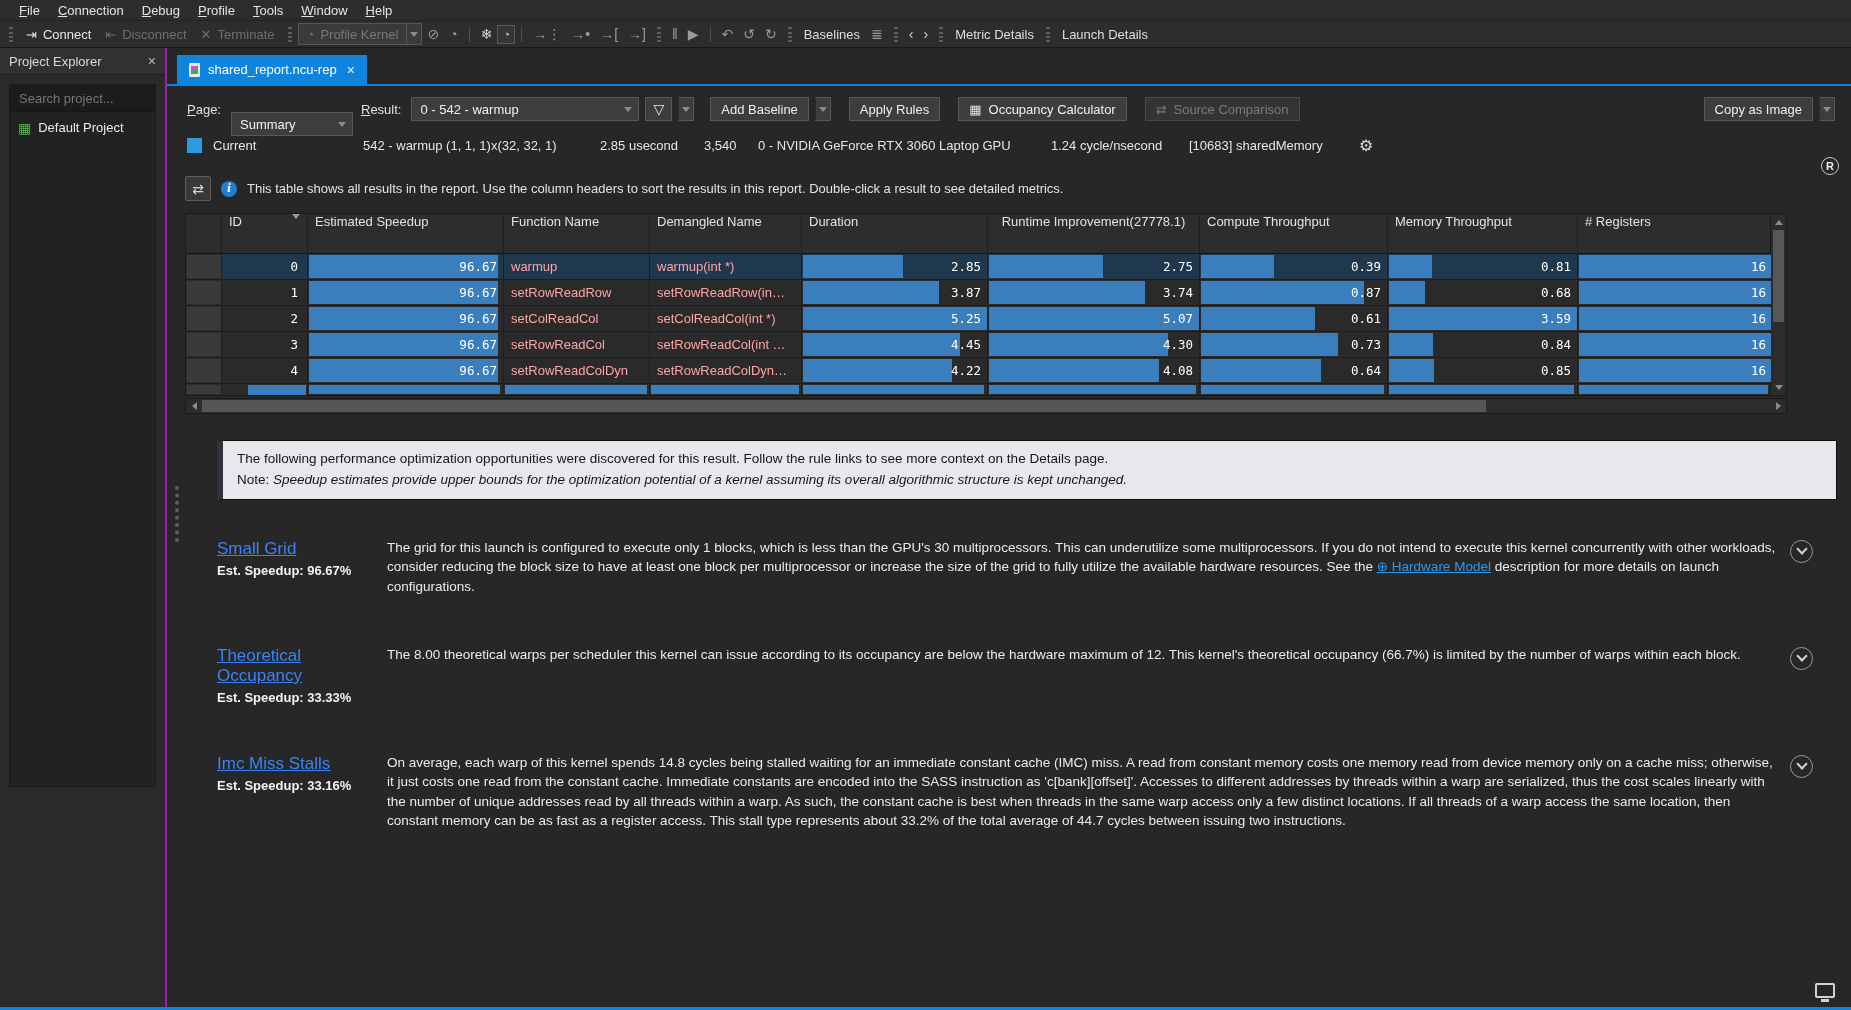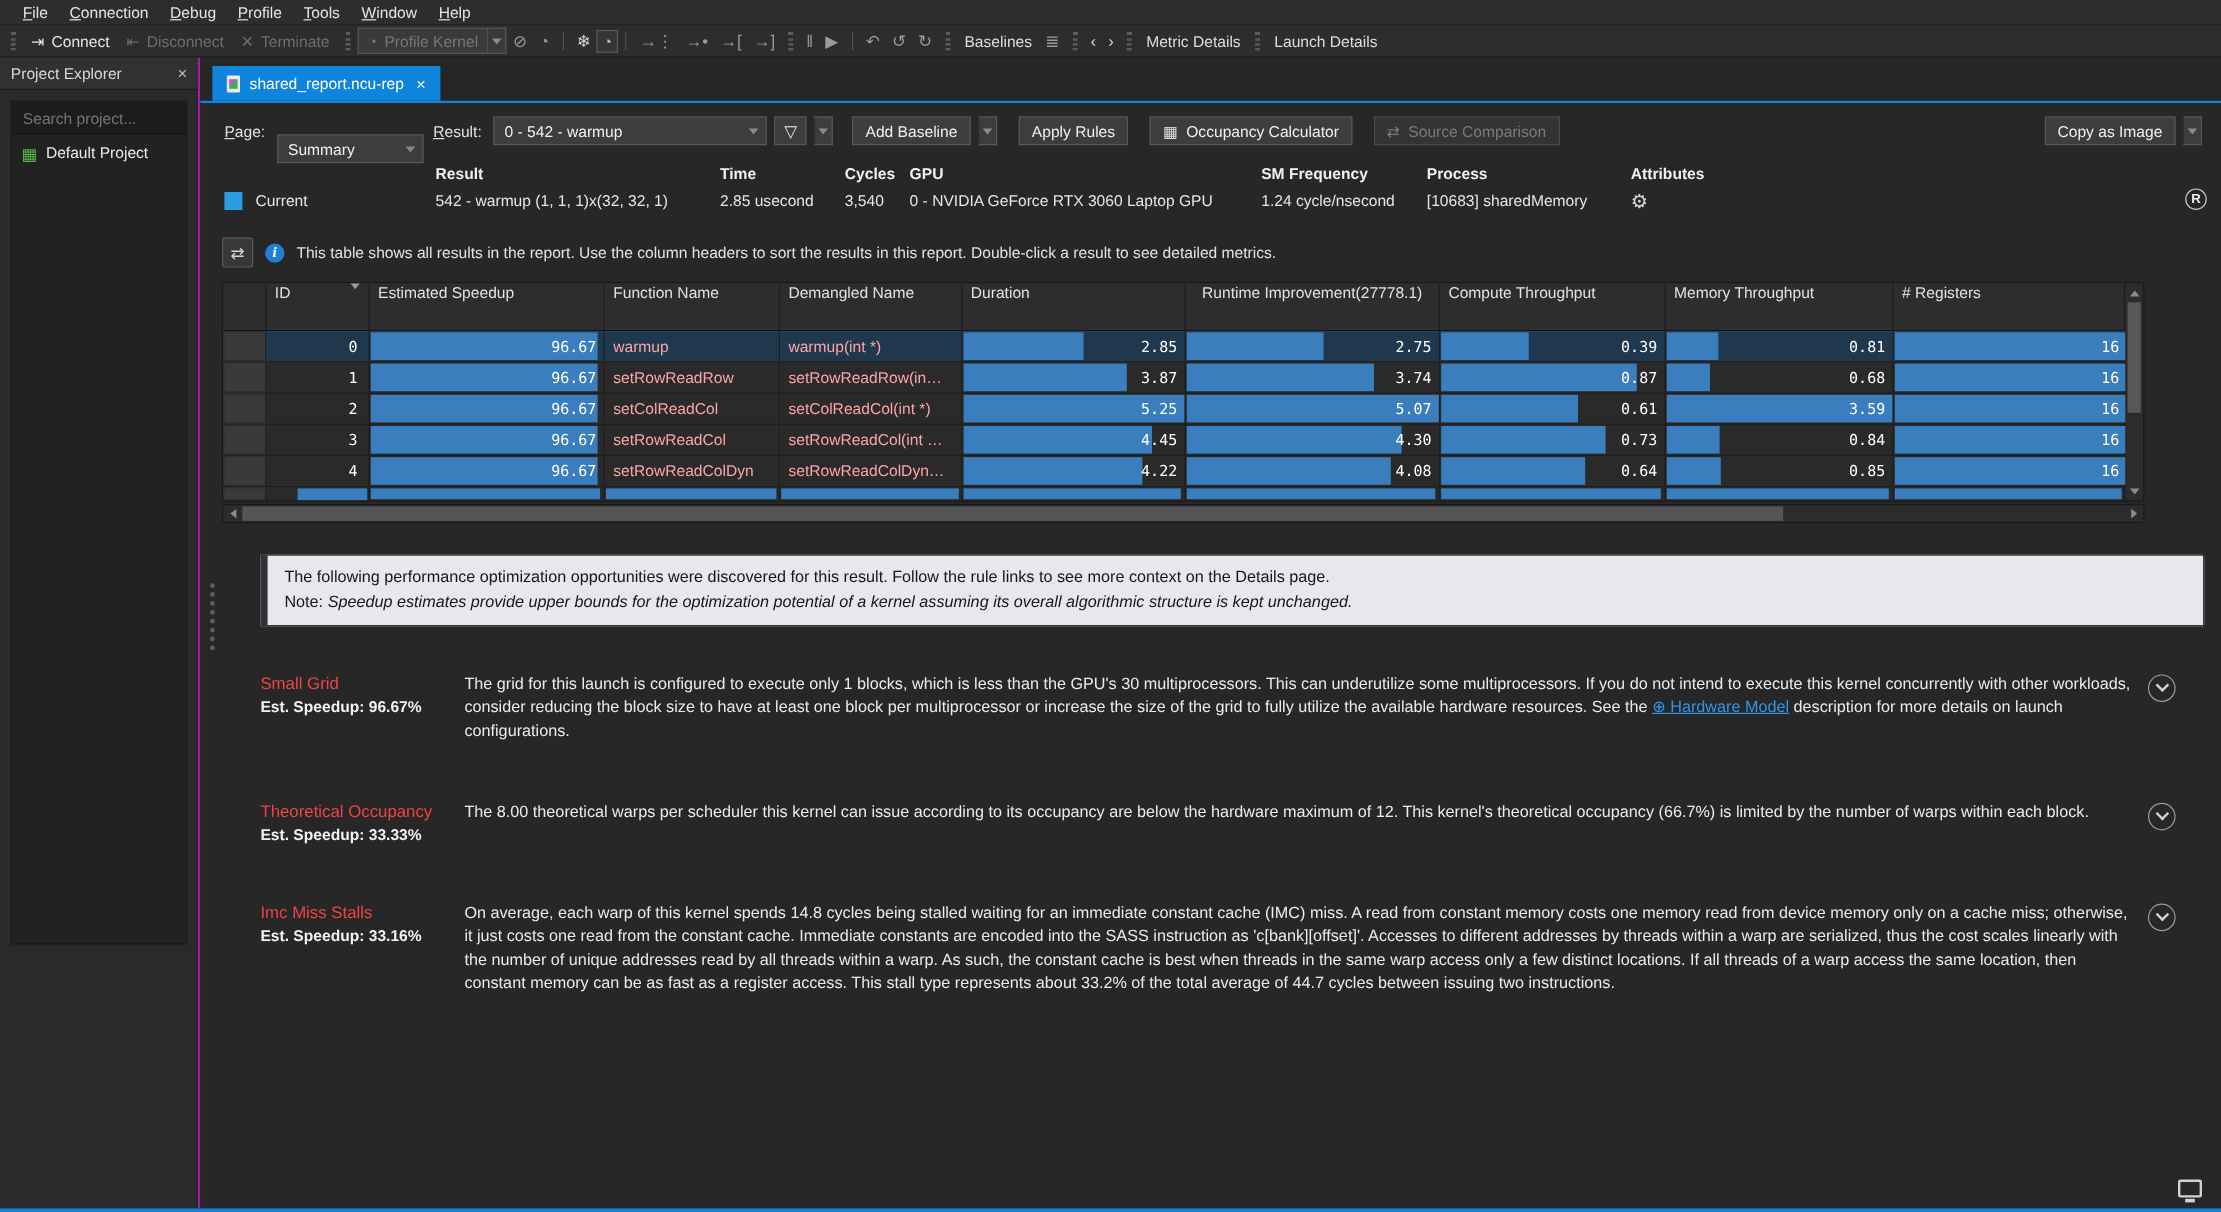--- a/index.html
+++ b/index.html
@@ -141,21 +141,21 @@
 
   
   .notice{ margin:26px 14px 0 32px; background:#e7e7ec; color:#161616; border:1px solid #0e0e0e;
            border-left:6px solid #32323a; padding:8px 14px; font-size:13.5px; line-height:1.55; }
 
   
   .rules{ margin-top:38px; }
   .rule{ display:flex; margin:0 14px 0 32px; position:relative; padding-right:60px; }
   .rule + .rule{ margin-top:48px; }
   .rule-left{ width:170px; flex:none; padding-top:1px; }
-  .rule-link{ color:#ef4444; font-size:14px; cursor:pointer; }
+  .rule-link{ color:#3b82f6; text-decoration:underline; font-size:17px; cursor:pointer; }
   .rule-est{ font-size:13px; font-weight:bold; color:#f2f2f2; margin-top:4px; }
   .rule-body{ flex:1; font-size:13.5px; line-height:1.45; color:#ebebeb; }
   .inline-link{ color:#3096e8; text-decoration:underline; cursor:pointer; }
   .globe{ color:#3096e8; font-style:normal; }
   .rule-expand{ position:absolute; right:24px; top:2px; width:23px; height:23px; border:1px solid #9b9b9b;
                 border-radius:50%; display:flex; align-items:center; justify-content:center; }
   .chev{ width:8px; height:8px; border-right:2px solid #d2d2d2; border-bottom:2px solid #d2d2d2;
          transform:rotate(45deg); margin-top:-4px; }
 
   
@@ -299,30 +299,20 @@
           <div class="spacer"></div>
           <div class="btn">
             <span>Copy as Image</span>
           </div>
           <div class="dd-attach">
               <span class="tri-down"></span>
             </div>
         </div>
 
         <div class="baseline-sec">
-          <div class="bheaders">
-            <span class="bc-name"></span>
-            <span class="bc-result">Result</span>
-            <span class="bc-time">Time</span>
-            <span class="bc-cycles">Cycles</span>
-            <span class="bc-gpu">GPU</span>
-            <span class="bc-sm">SM Frequency</span>
-            <span class="bc-process">Process</span>
-            <span class="bc-attr">Attributes</span>
-          </div>
           <div class="bcurrent">
             <span class="bc-name">
               <span class="swatch"></span>
               <span>Current</span>
             </span>
             <span class="bc-result">542 - warmup (1, 1, 1)x(32, 32, 1)</span>
             <span class="bc-time">2.85 usecond</span>
             <span class="bc-cycles">3,540</span>
             <span class="bc-gpu">0 - NVIDIA GeForce RTX 3060 Laptop GPU</span>
             <span class="bc-sm">1.24 cycle/nsecond</span>

